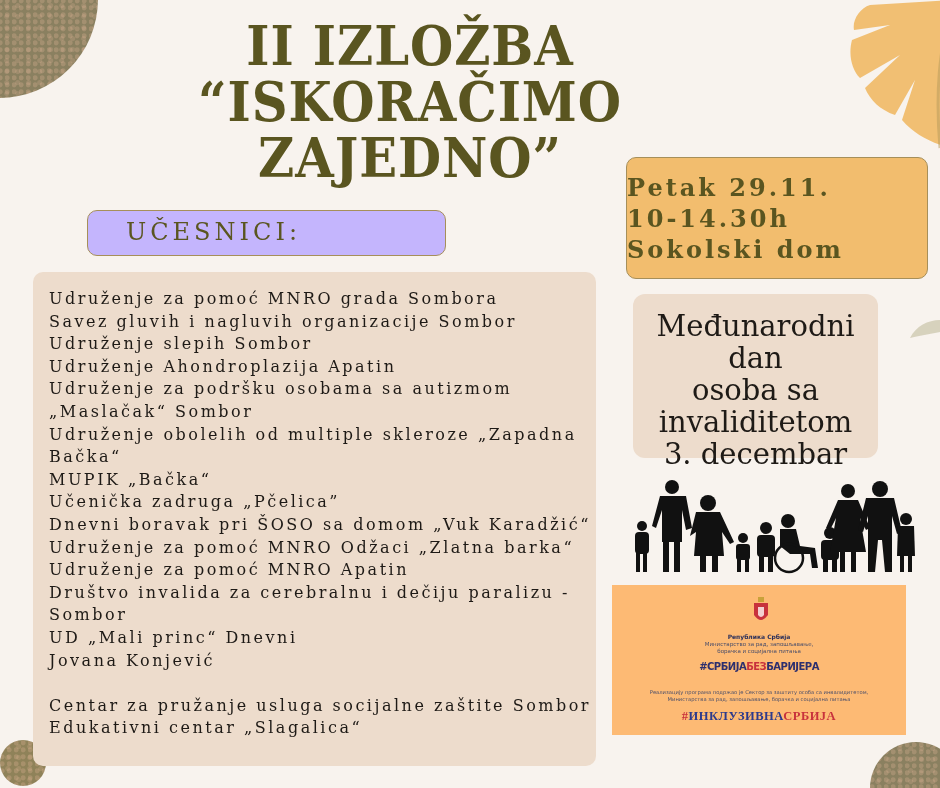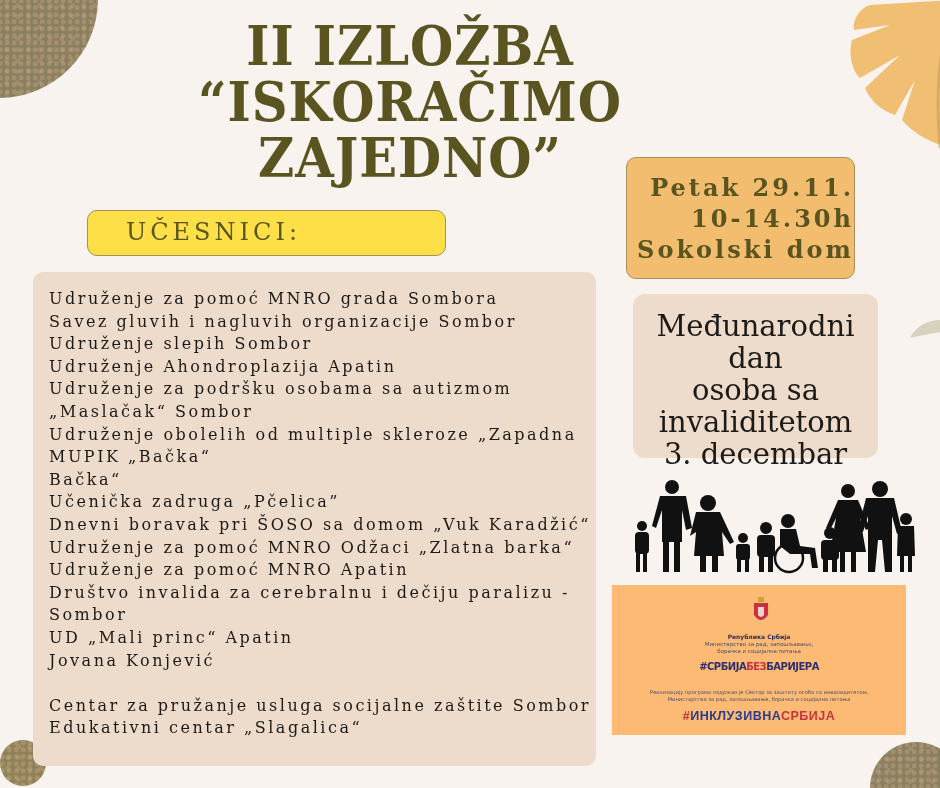--- a/index.html
+++ b/index.html
@@ -14,27 +14,27 @@
   .circle-bl { left: 0px; top: 740px; width: 46px; height: 46px; background-color: #8f8259; }
   .circle-br { left: 870px; top: 742px; width: 92px; height: 92px; }
 
   .leaf { position: absolute; left: 840px; top: 0; width: 110px; height: 150px; }
   .leaf-small { position: absolute; left: 908px; top: 318px; width: 32px; height: 22px; }
 
   .title { position: absolute; left: 150px; top: 18px; width: 520px; text-align: center;
     font-family: "DejaVu Serif", serif; font-weight: bold; color: #5a5520;
     font-size: 54px; line-height: 56px; letter-spacing: 1px; transform: scaleX(0.92); }
 
-  .event-box { position: absolute; left: 626px; top: 157px; width: 229px; height: 122px;
+  .event-box { position: absolute; left: 626px; top: 157px; width: 302px; height: 122px;
     background: #f2bd6e; border: 1.5px solid #a68f5a; border-radius: 10px;
-    text-align: right; color: #5a5520; font-weight: bold; font-family: "DejaVu Serif", serif;
+    text-align: left; color: #5a5520; font-weight: bold; font-family: "DejaVu Serif", serif;
     font-size: 24px; line-height: 31px; letter-spacing: 3px; padding-top: 14px; }
 
   .participants-header { position: absolute; left: 87px; top: 210px; width: 359px; height: 46px;
-    background: #fde047; border: 1.5px solid #a68f5a; border-radius: 10px;
+    background: #c4b5fd; border: 1.5px solid #a68f5a; border-radius: 10px;
     color: #5a5520; font-size: 24px; letter-spacing: 4px; padding: 7px 0 0 38px;
     font-family: "DejaVu Serif", serif; }
 
   .participants-box { position: absolute; left: 33px; top: 272px; width: 563px; height: 494px;
     background: #eddccc; border-radius: 10px; padding: 16px 0 12px 16px; }
   .participants-box .item { font-family: "DejaVu Serif", serif; font-size: 16px; line-height: 22.6px;
     letter-spacing: 2.5px; color: #1e1a16; white-space: nowrap; }
   .participants-box .gap { height: 22.6px; }
 
   .day-box { position: absolute; left: 633px; top: 294px; width: 245px; height: 164px;
@@ -43,21 +43,21 @@
 
   .silhouettes { position: absolute; left: 630px; top: 476px; width: 285px; height: 100px; }
 
   .gov-box { position: absolute; left: 612px; top: 585px; width: 294px; height: 150px; background: #fdba74; text-align: center; }
   .gov-emblem { position: absolute; left: 140px; top: 12px; width: 18px; height: 28px; }
   .gov-republic { position: absolute; left: 0; top: 48px; width: 100%; font-family: "DejaVu Sans", sans-serif; font-size: 6px; font-weight: bold; color: #2a2f5a; }
   .gov-ministry { position: absolute; left: 0; top: 56px; width: 100%; font-family: "DejaVu Sans", sans-serif; font-size: 5.5px; line-height: 7px; color: #4a4e6a; }
   .gov-hashtag1 { position: absolute; left: 0; top: 76px; width: 100%; font-family: "DejaVu Sans", sans-serif; font-size: 10px; font-weight: bold; color: #2d2f6e; letter-spacing: -0.5px; }
   .gov-hashtag1 .red { color: #c8323c; }
   .gov-support { position: absolute; left: 0; top: 104px; width: 100%; font-family: "DejaVu Sans", sans-serif; font-size: 5.2px; line-height: 7px; color: #4a4e6a; }
-  .gov-hashtag2 { position: absolute; left: 0; top: 124px; width: 100%; font-family: Liberation Sans, sans-serif; font-size: 12.5px; font-weight: bold; letter-spacing: 0.5px; color: #2d3a8c; }
+  .gov-hashtag2 { position: absolute; left: 0; top: 124px; width: 100%; font-family: Liberation Serif, serif; font-size: 12.5px; font-weight: bold; letter-spacing: 0.5px; color: #2d3a8c; }
   .gov-hashtag2 .hash { color: #c8323c; }
   .gov-hashtag2 .red { color: #c8323c; }
 </style>
 </head>
 <body>
 
 <div class="deco-circle circle-tl"></div>
 <div class="deco-circle circle-bl"></div>
 <div class="deco-circle circle-br"></div>
 
@@ -84,29 +84,29 @@
 <div class="participants-header">UČESNICI:</div>
 
 <div class="participants-box">
   <div class="item">Udruženje za pomoć MNRO grada Sombora</div>
   <div class="item">Savez gluvih i nagluvih organizacije Sombor</div>
   <div class="item">Udruženje slepih Sombor</div>
   <div class="item">Udruženje Ahondroplazija Apatin</div>
   <div class="item">Udruženje za podršku osobama sa autizmom</div>
   <div class="item">„Maslačak“ Sombor</div>
   <div class="item">Udruženje obolelih od multiple skleroze „Zapadna</div>
+  <div class="item">Bačka“</div>
   <div class="item">MUPIK „Bačka“</div>
-  <div class="item">Bačka“</div>
   <div class="item">Učenička zadruga „Pčelica”</div>
   <div class="item">Dnevni boravak pri ŠOSO sa domom „Vuk Karadžić“</div>
   <div class="item">Udruženje za pomoć MNRO Odžaci „Zlatna barka“</div>
   <div class="item">Udruženje za pomoć MNRO Apatin</div>
   <div class="item">Društvo invalida za cerebralnu i dečiju paralizu -</div>
   <div class="item">Sombor</div>
-  <div class="item">UD „Mali princ“ Apatin</div>
+  <div class="item">UD „Mali princ“ Dnevni</div>
   <div class="item">Jovana Konjević</div>
   <div class="gap"></div>
   <div class="item">Centar za pružanje usluga socijalne zaštite Sombor</div>
   <div class="item">Edukativni centar „Slagalica“</div>
 </div>
 
 <div class="day-box">
   <div>Međunarodni dan</div>
   <div>osoba sa</div>
   <div>invaliditetom</div>

